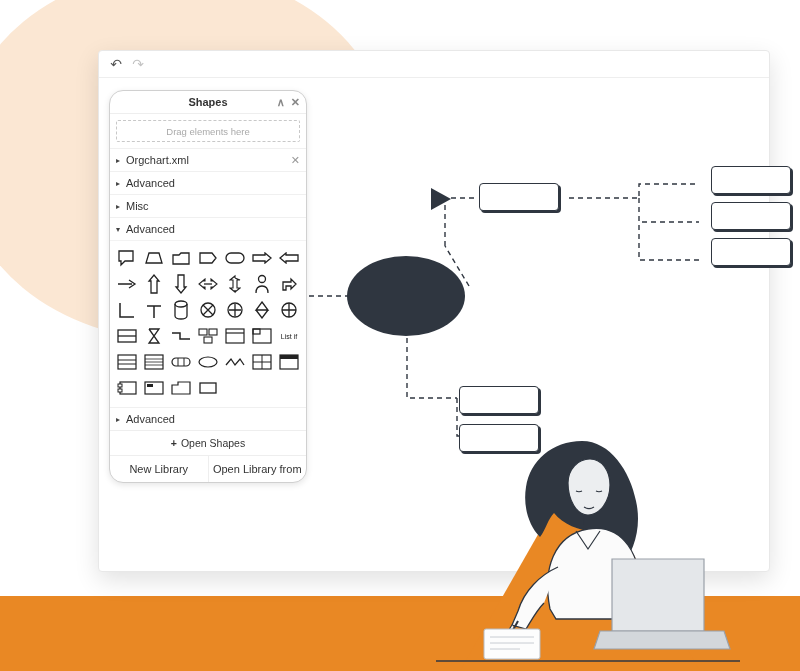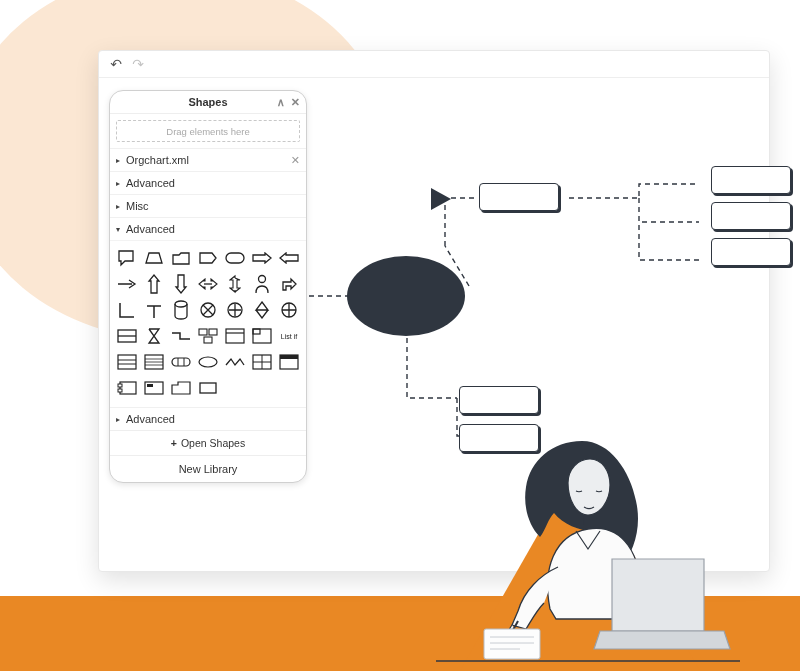--- a/index.html
+++ b/index.html
@@ -295,20 +295,21 @@
       <div class="cat-row">
         <span class="tri">▸</span>
         <span>Advanced</span>
       </div>
       <div class="more-row">
         <span style="margin-right:4px;font-weight:600">+</span>
         <span>Open Shapes</span>
       </div>
       <div class="lib-row">
         <div class="lib-btn">New Library</div>
+        <div class="lib-btn">Open Library from</div>
       </div>
     </div>
 
     <svg width="670" height="493" style="position:absolute;left:0;top:0;pointer-events:none">
       <g stroke="#2f3640" stroke-width="1.4" stroke-dasharray="5 4" fill="none">
         <path d="M210 218 h40"></path>
         <path d="M370 208 l-24 -40 M346 168 v-48 h30"></path>
         <path d="M470 120 h70 v-14 h60 M540 120 v24 h60 M540 120 v62 h60"></path>
         <path d="M308 260 v60 h50 M358 320 v38 h50"></path>
       </g>

